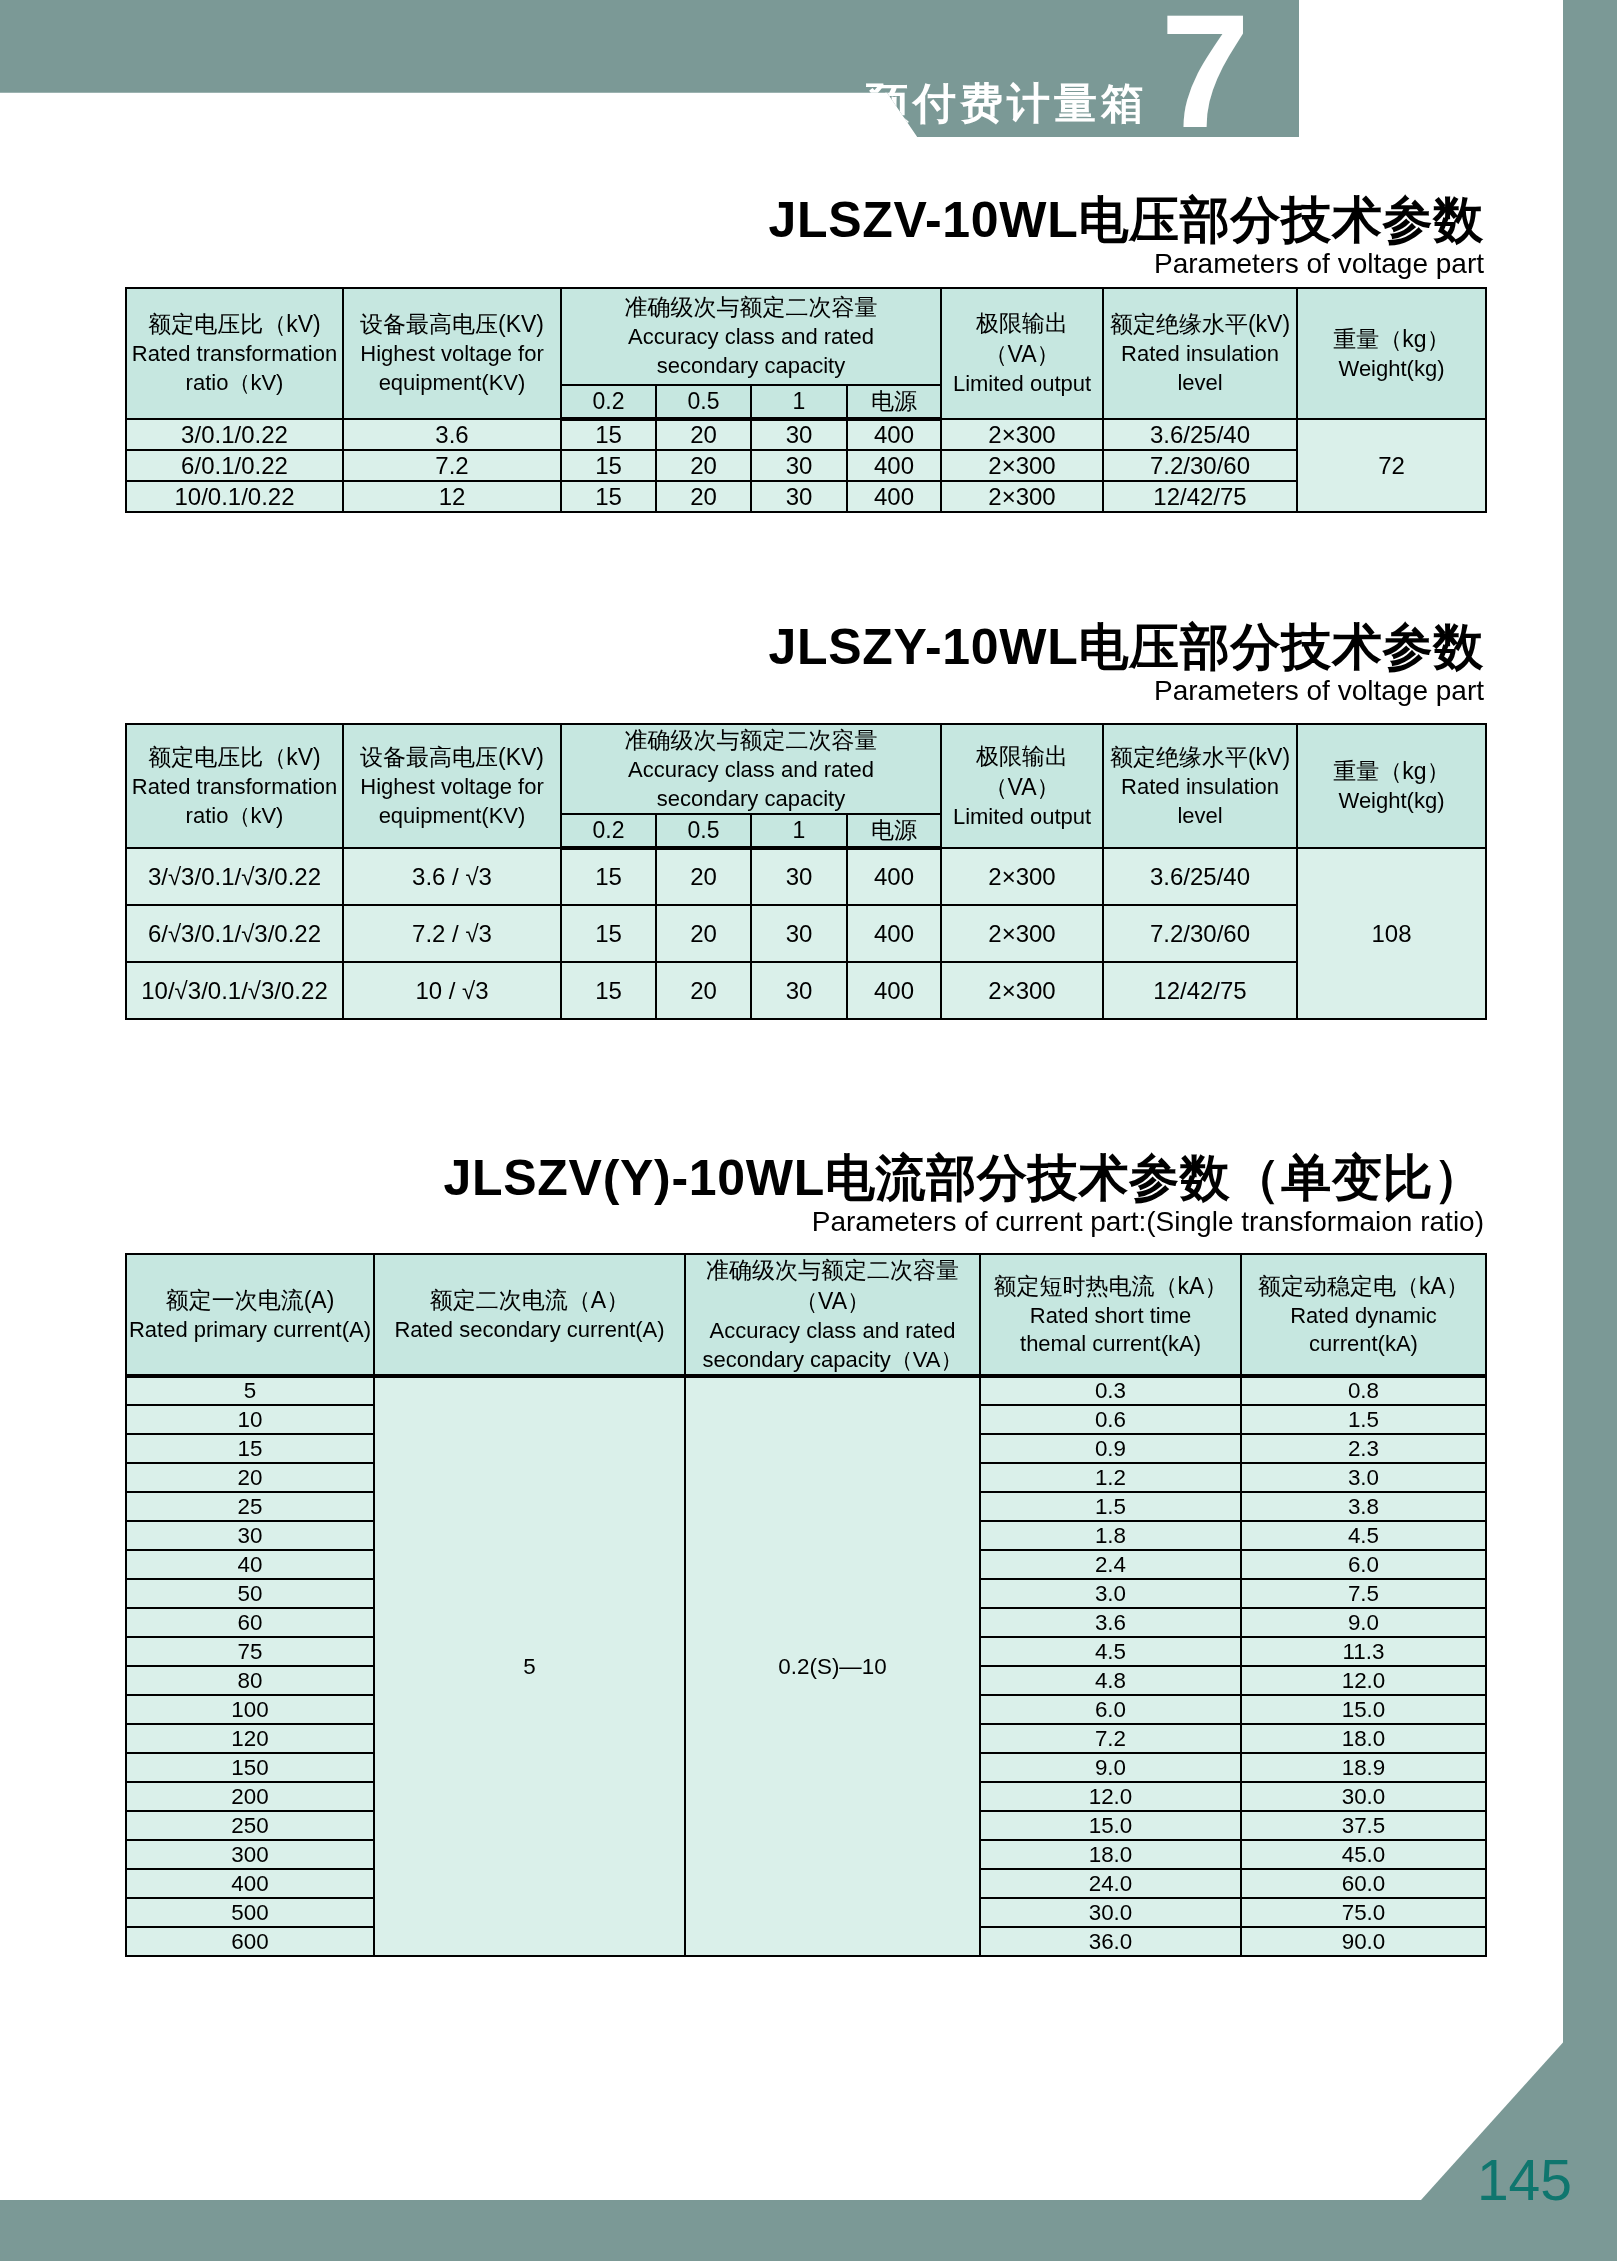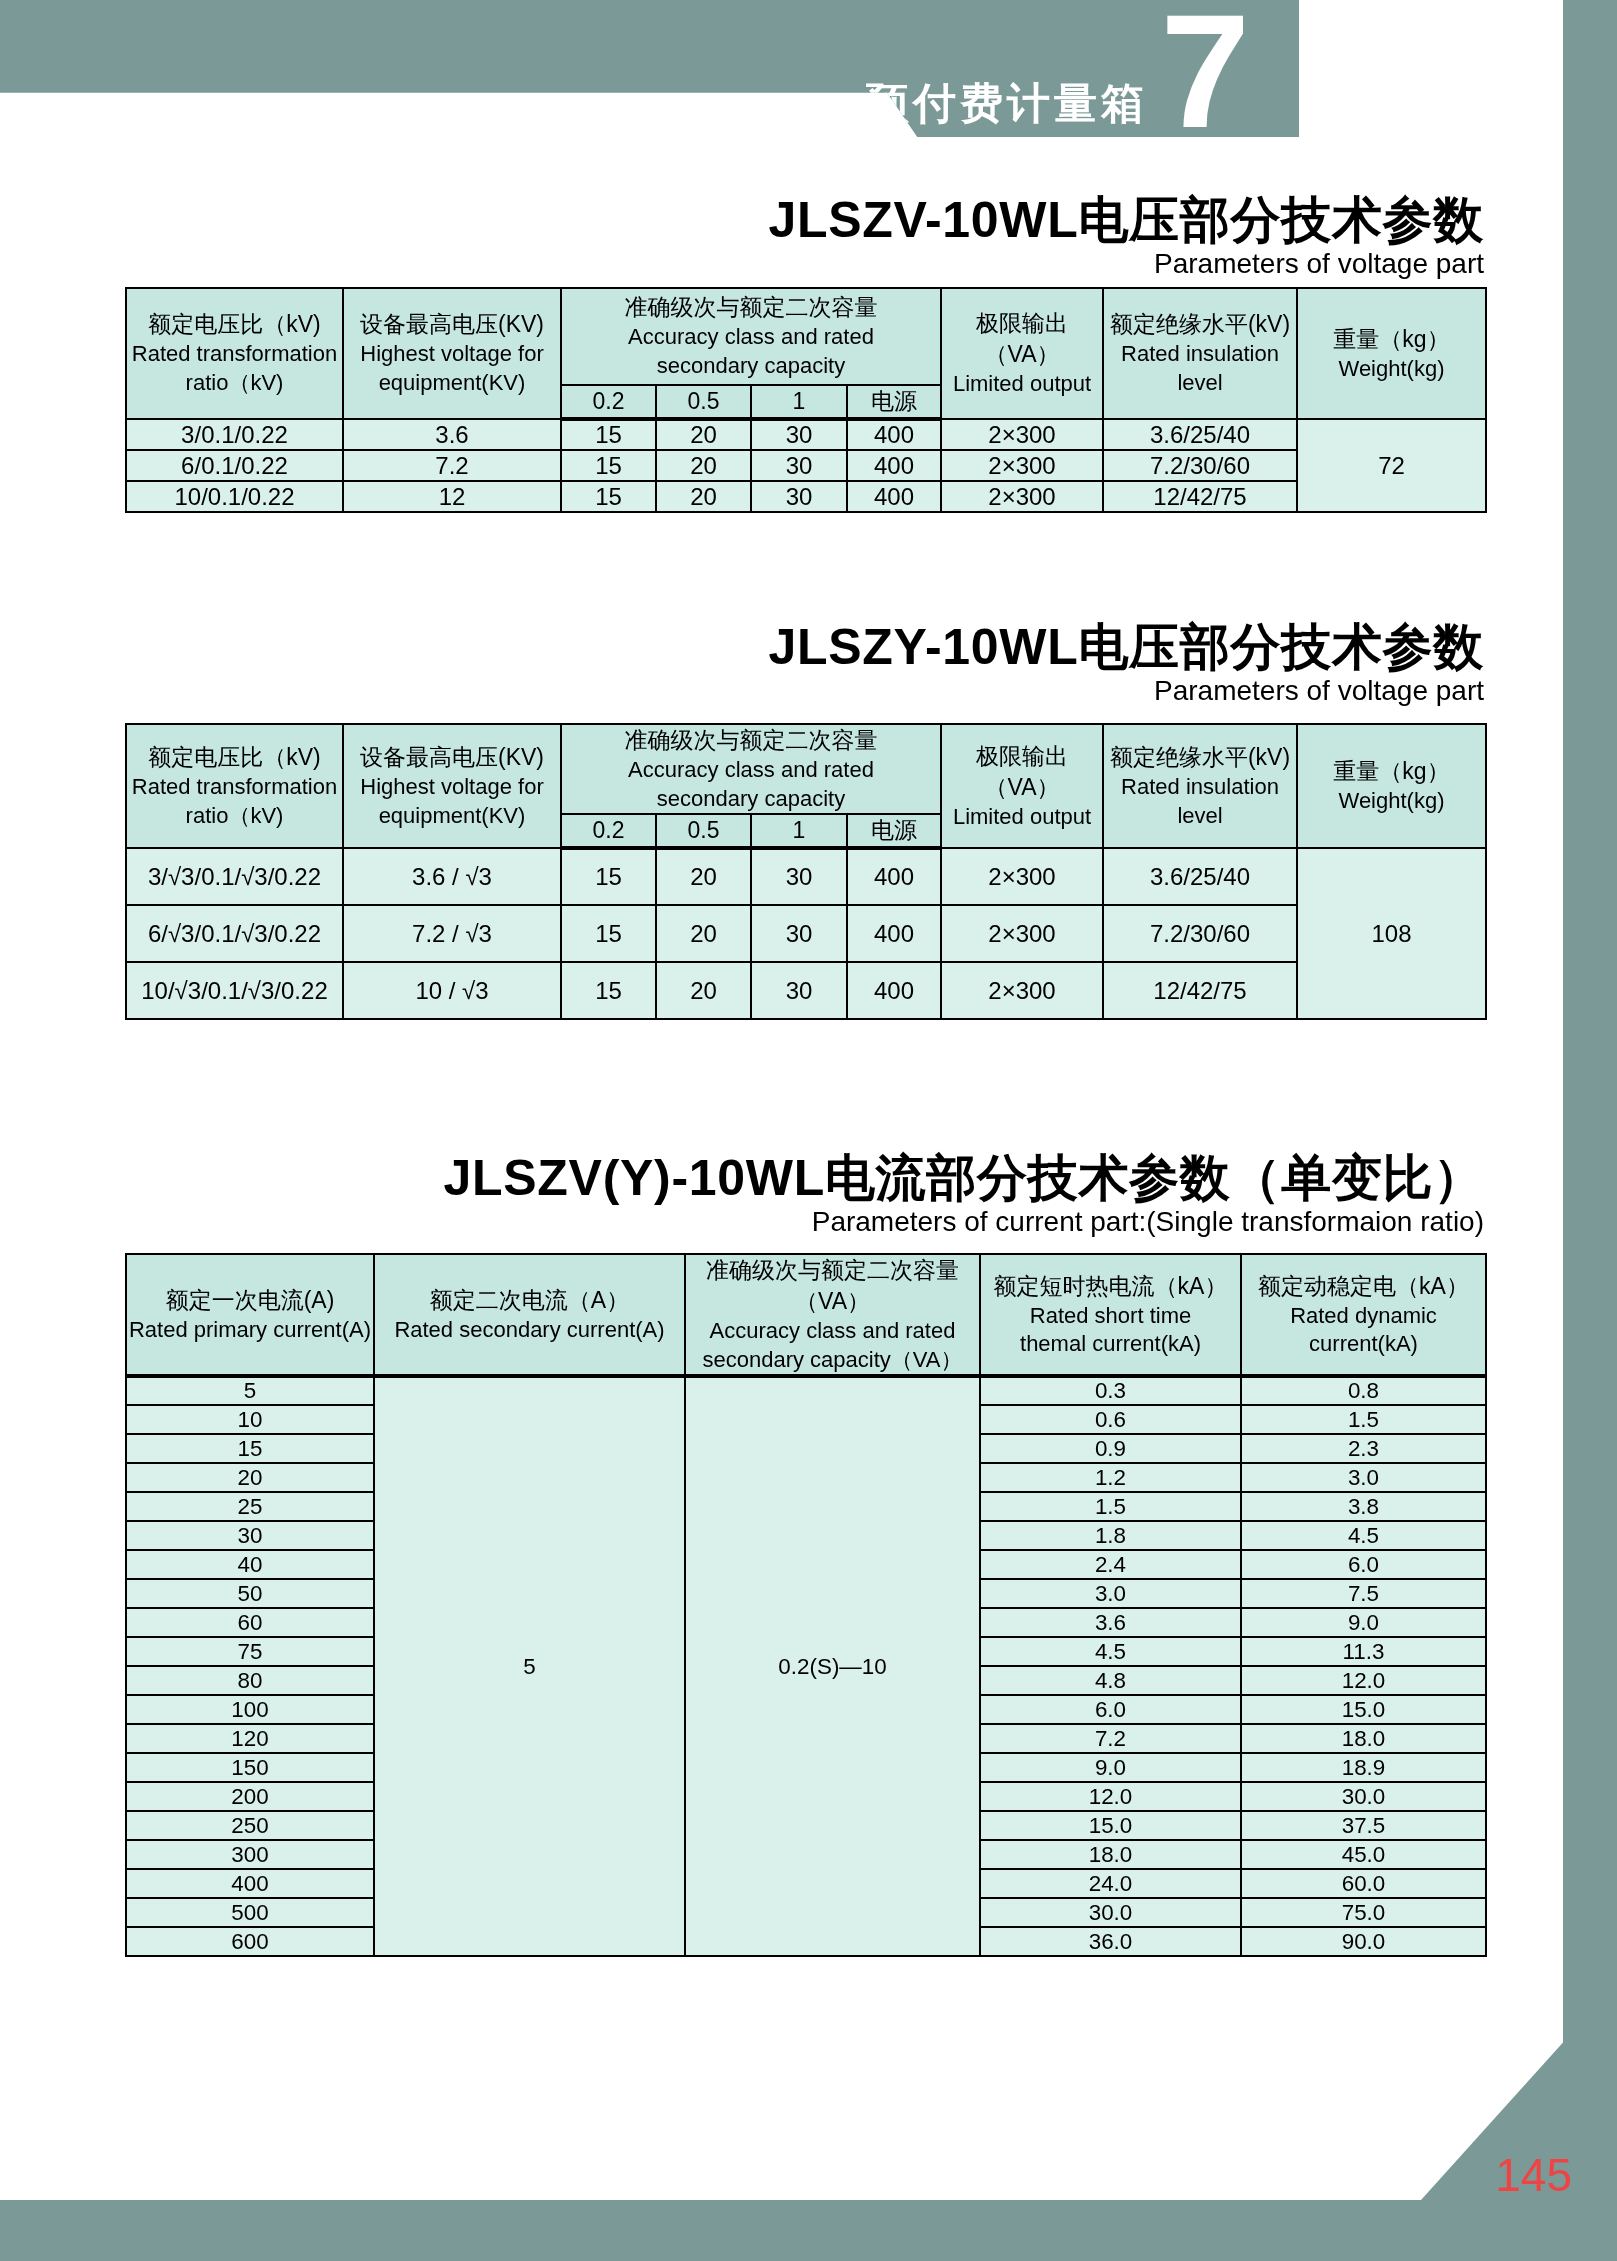--- a/index.html
+++ b/index.html
@@ -40,21 +40,21 @@
     position:absolute;left:1421px;top:2042px;width:197px;height:158px;
     background:var(--band-color);
     clip-path:polygon(72.3% 0,100% 0,100% 100%,0 100%);
   }
   .footer-band{
     position:absolute;left:0;top:2200px;width:1618px;height:61px;
     background:var(--band-color);
   }
   .page-number{
     position:absolute;top:2152px;right:46px;
-    font-size:46px;line-height:1;color:#ef4444;font-weight:400;
+    font-size:57px;line-height:1;color:#0f766e;font-weight:400;
   }
   
   .section-title{position:absolute;right:134px;text-align:right;}
   .section-title .t-zh{font-size:50px;font-weight:700;line-height:1.1;white-space:nowrap;letter-spacing:0.7px;}
   .section-title .t-en{font-size:28px;font-weight:400;line-height:1.1;margin-top:1px;white-space:nowrap;}
   .s1{top:193px;}
   .s2{top:620px;}
   .s3{top:1151px;}
   
   table.tbl{

